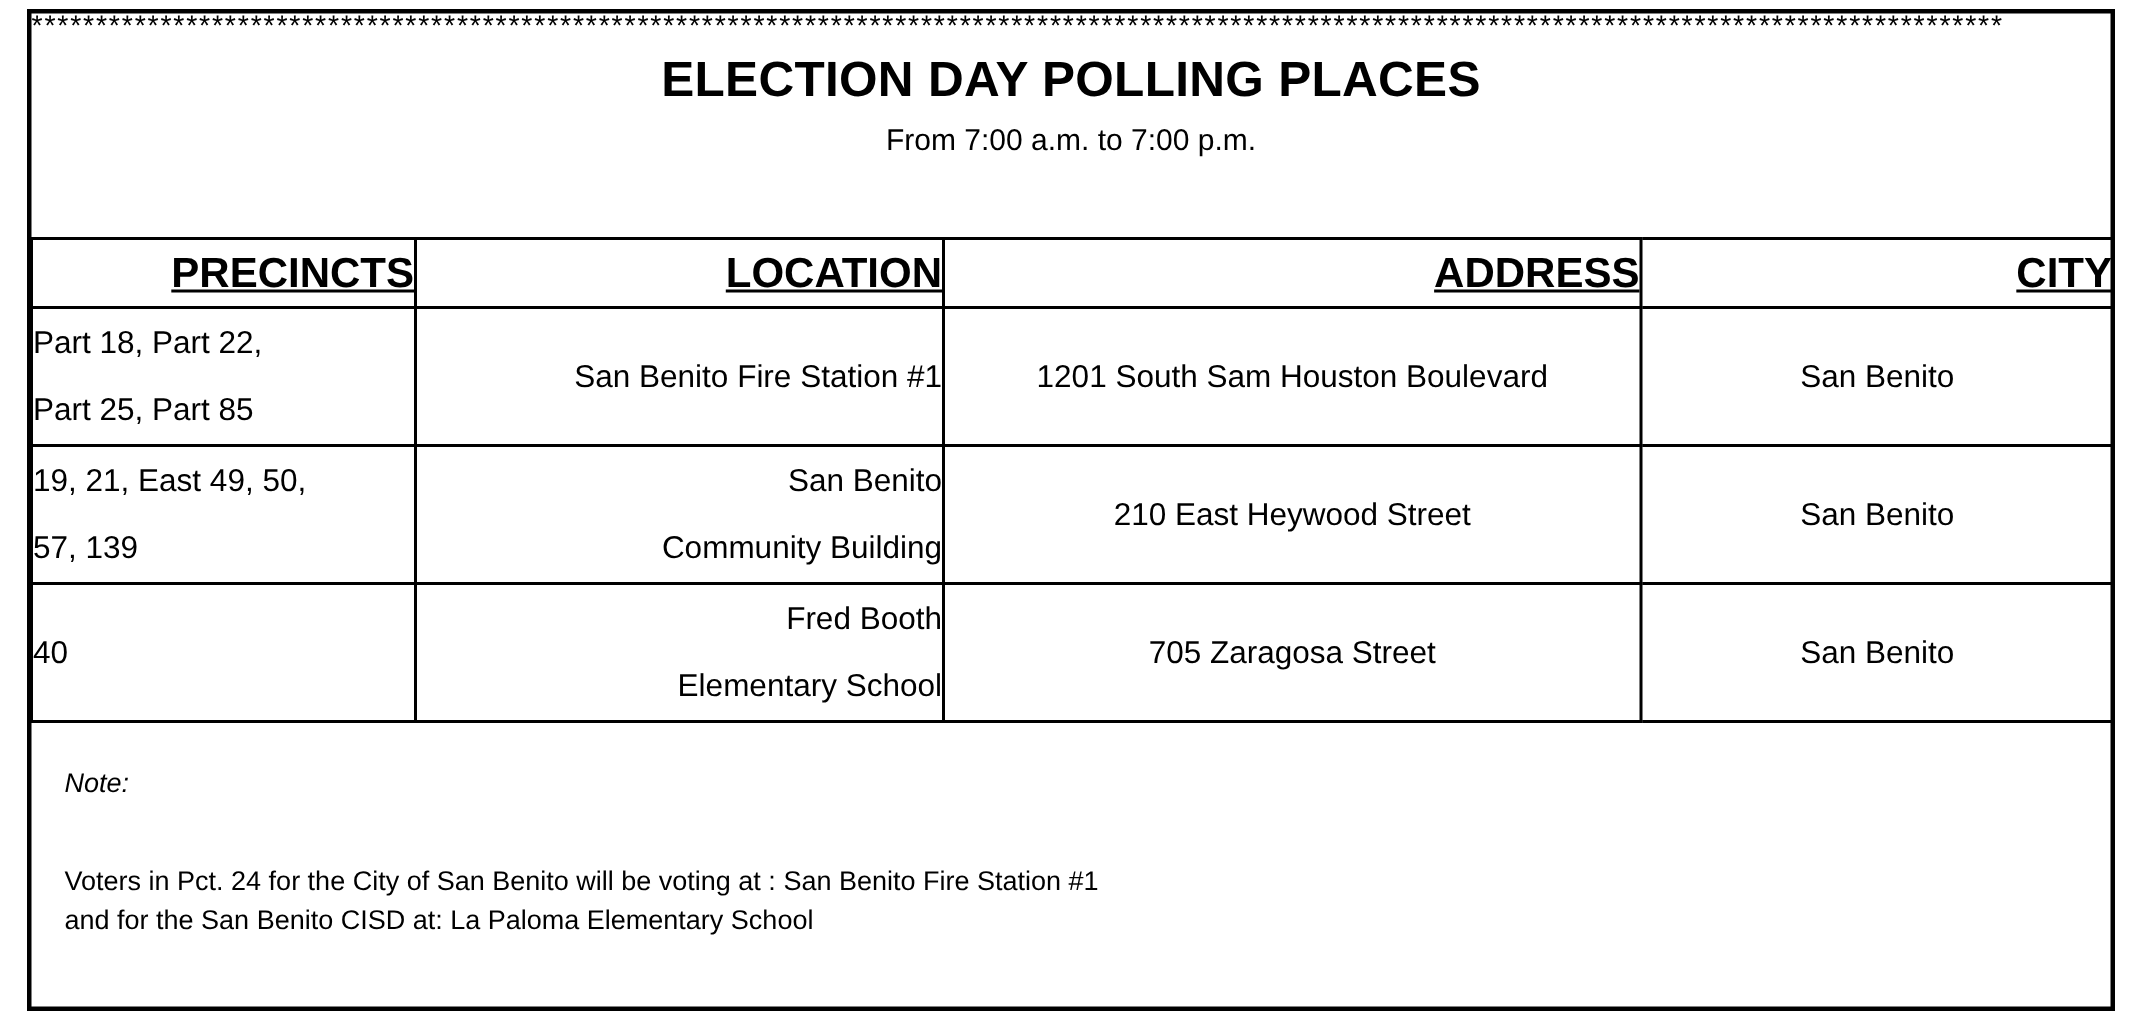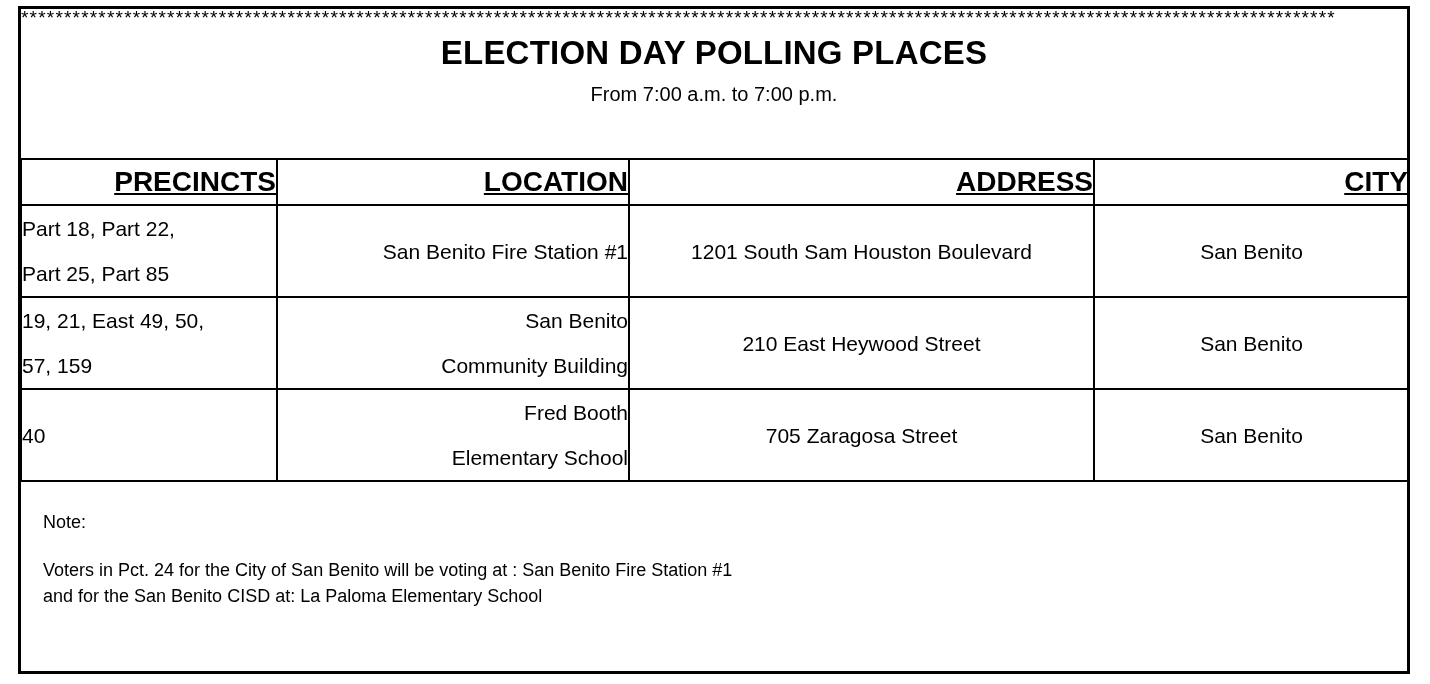--- a/index.html
+++ b/index.html
@@ -122,21 +122,21 @@
   .row-3 td { height: 80px; }
 
   .note-block {
     position: absolute;
     left: 22px;
     top: 500px;
     width: 1340px;
     font-size: 18px;
     line-height: 26px;
   }
-  .note-label { margin-bottom: 22px; }
+  .note-label { margin-bottom: 39px; font-style: italic; }
   .note-line { display: block; }
 
 </style>
 </head>
 <body>
 
 <div class="page">
   <div class="doc-frame">
 
     <div class="asterisk-row">*********************************************************************************************************************************************************</div>
@@ -173,21 +173,21 @@
           <td class="cell-address">
             <span class="cell-line">1201 South Sam Houston Boulevard</span>
           </td>
           <td class="cell-city">
             <span class="cell-line">San Benito</span>
           </td>
         </tr>
         <tr class="row-2">
           <td class="cell-precincts">
             <span class="cell-line">19, 21, East 49, 50,</span>
-            <span class="cell-line">57, 159</span>
+            <span class="cell-line">57, 139</span>
           </td>
           <td class="cell-location">
             <span class="cell-line">San Benito</span>
             <span class="cell-line">Community Building</span>
           </td>
           <td class="cell-address">
             <span class="cell-line">210 East Heywood Street</span>
           </td>
           <td class="cell-city">
             <span class="cell-line">San Benito</span>

